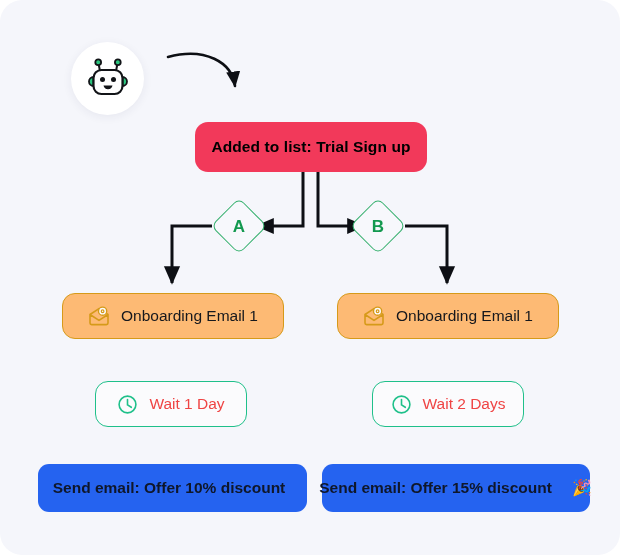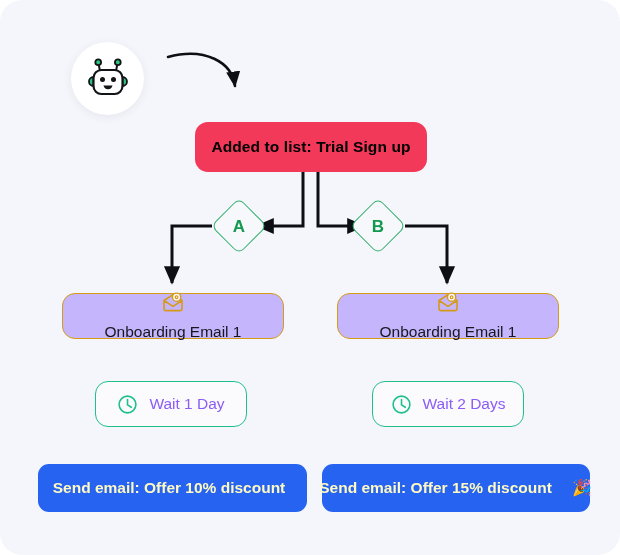--- a/index.html
+++ b/index.html
@@ -96,52 +96,51 @@
     font-size: 17px;
     font-weight: bold;
     line-height: 1;
   }
   #variant-a { left: 212px; top: 199px; }
   #variant-b { left: 351px; top: 199px; }
 
   
   .email-node {
     height: 46px;
-    background: #c4b5fd;
+    background: #fdba74;
     border: 1.7px solid #d69a19;
     border-radius: 13px;
     gap: 11px;
     padding: 0 16px;
     color: #16181d;
     font-size: 15.5px;
-    flex-direction: column;
   }
   #email-node-a { left: 62px;  top: 293px; width: 222px; }
   #email-node-b { left: 337px; top: 293px; width: 222px; }
 
   
   .wait-node {
     height: 46px;
     background: #fbfbfd;
     border: 1.7px solid #1fc08a;
     border-radius: 13px;
     gap: 11px;
     padding: 0 18px;
-    color: #8b5cf6;
+    color: #ef4444;
     font-size: 15.5px;
   }
   #wait-node-a { left: 95px;  top: 381px; width: 152px; }
   #wait-node-b { left: 372px; top: 381px; width: 152px; }
 
   
   .send-node {
     height: 48px;
     background: #2563f0;
     border-radius: 11px;
-    color: #fef9c3;
+    color: #0f172a;
     font-size: 15.5px;
     font-weight: bold;
     gap: 7px;
     padding: 0 14px;
   }
   #send-node-a { left: 38px;  top: 464px; width: 269px; }
   #send-node-b { left: 322px; top: 464px; width: 268px; gap: 21px; }
 
   .node-icon { display: flex; align-items: center; flex: 0 0 auto; }
   .node-label { white-space: nowrap; }

